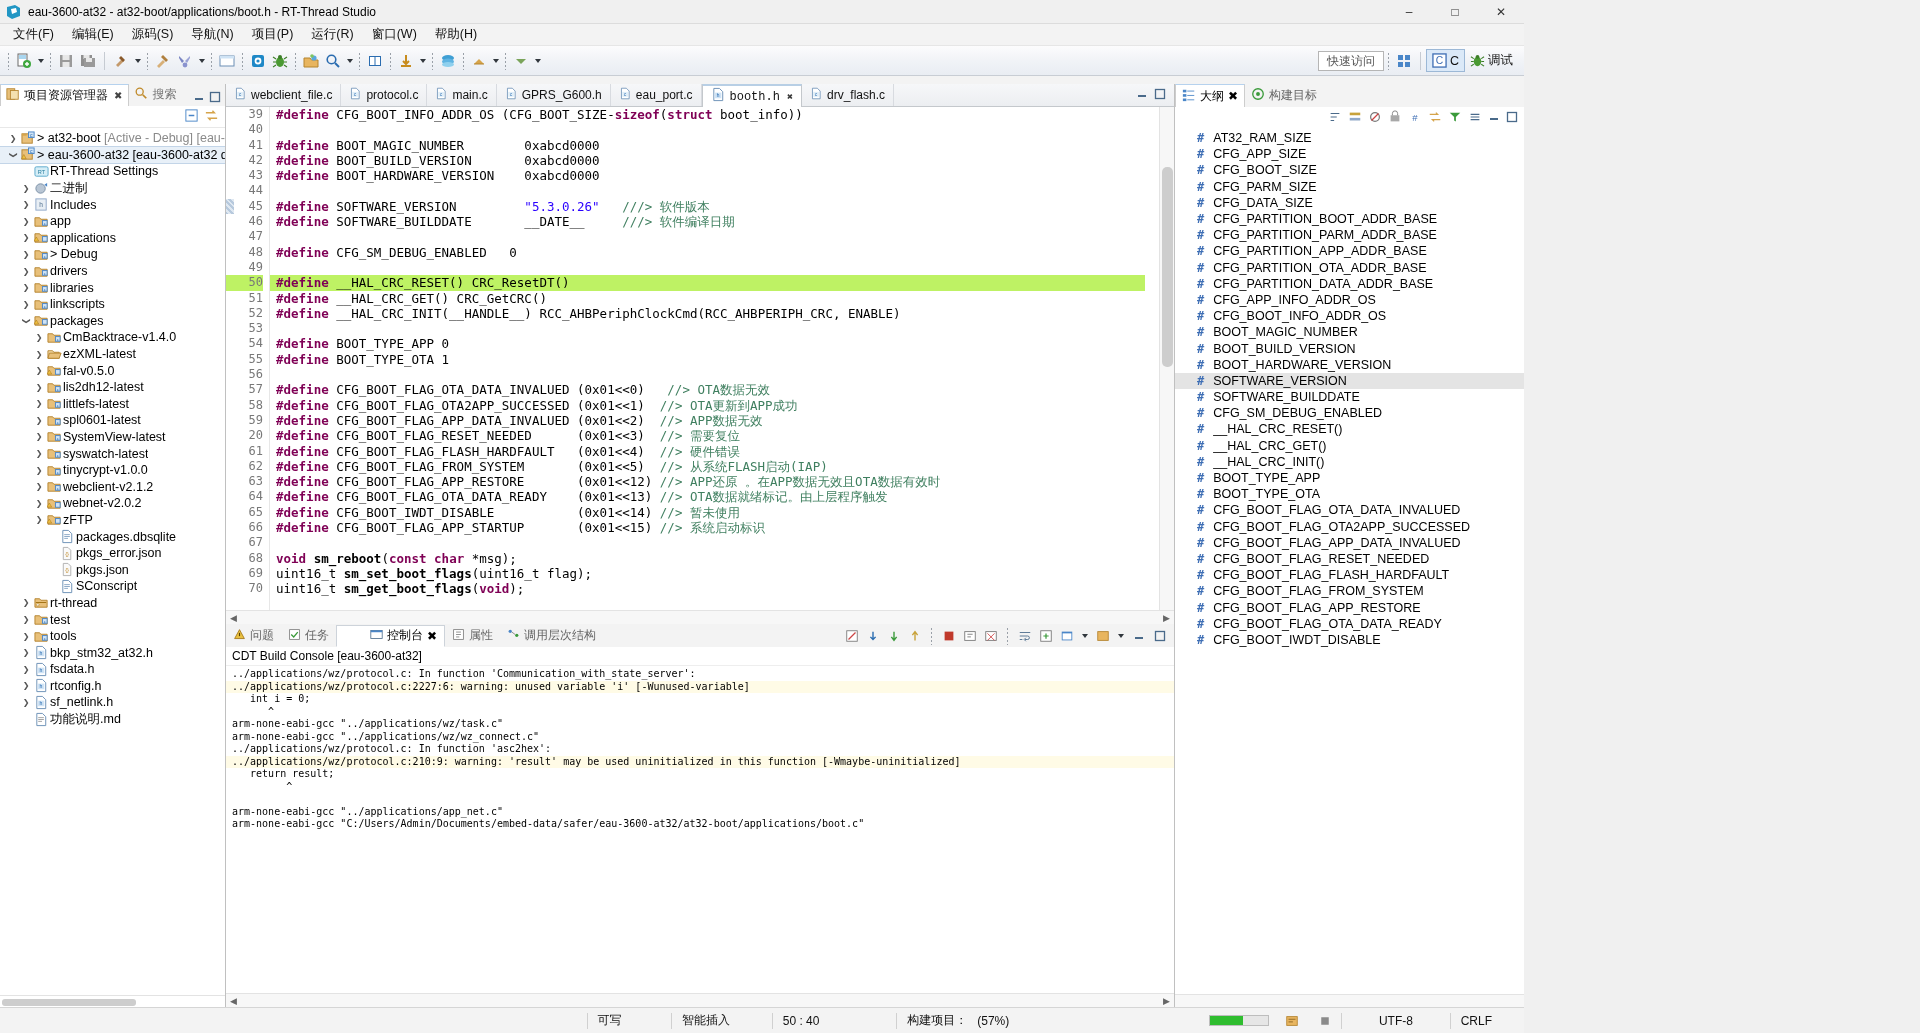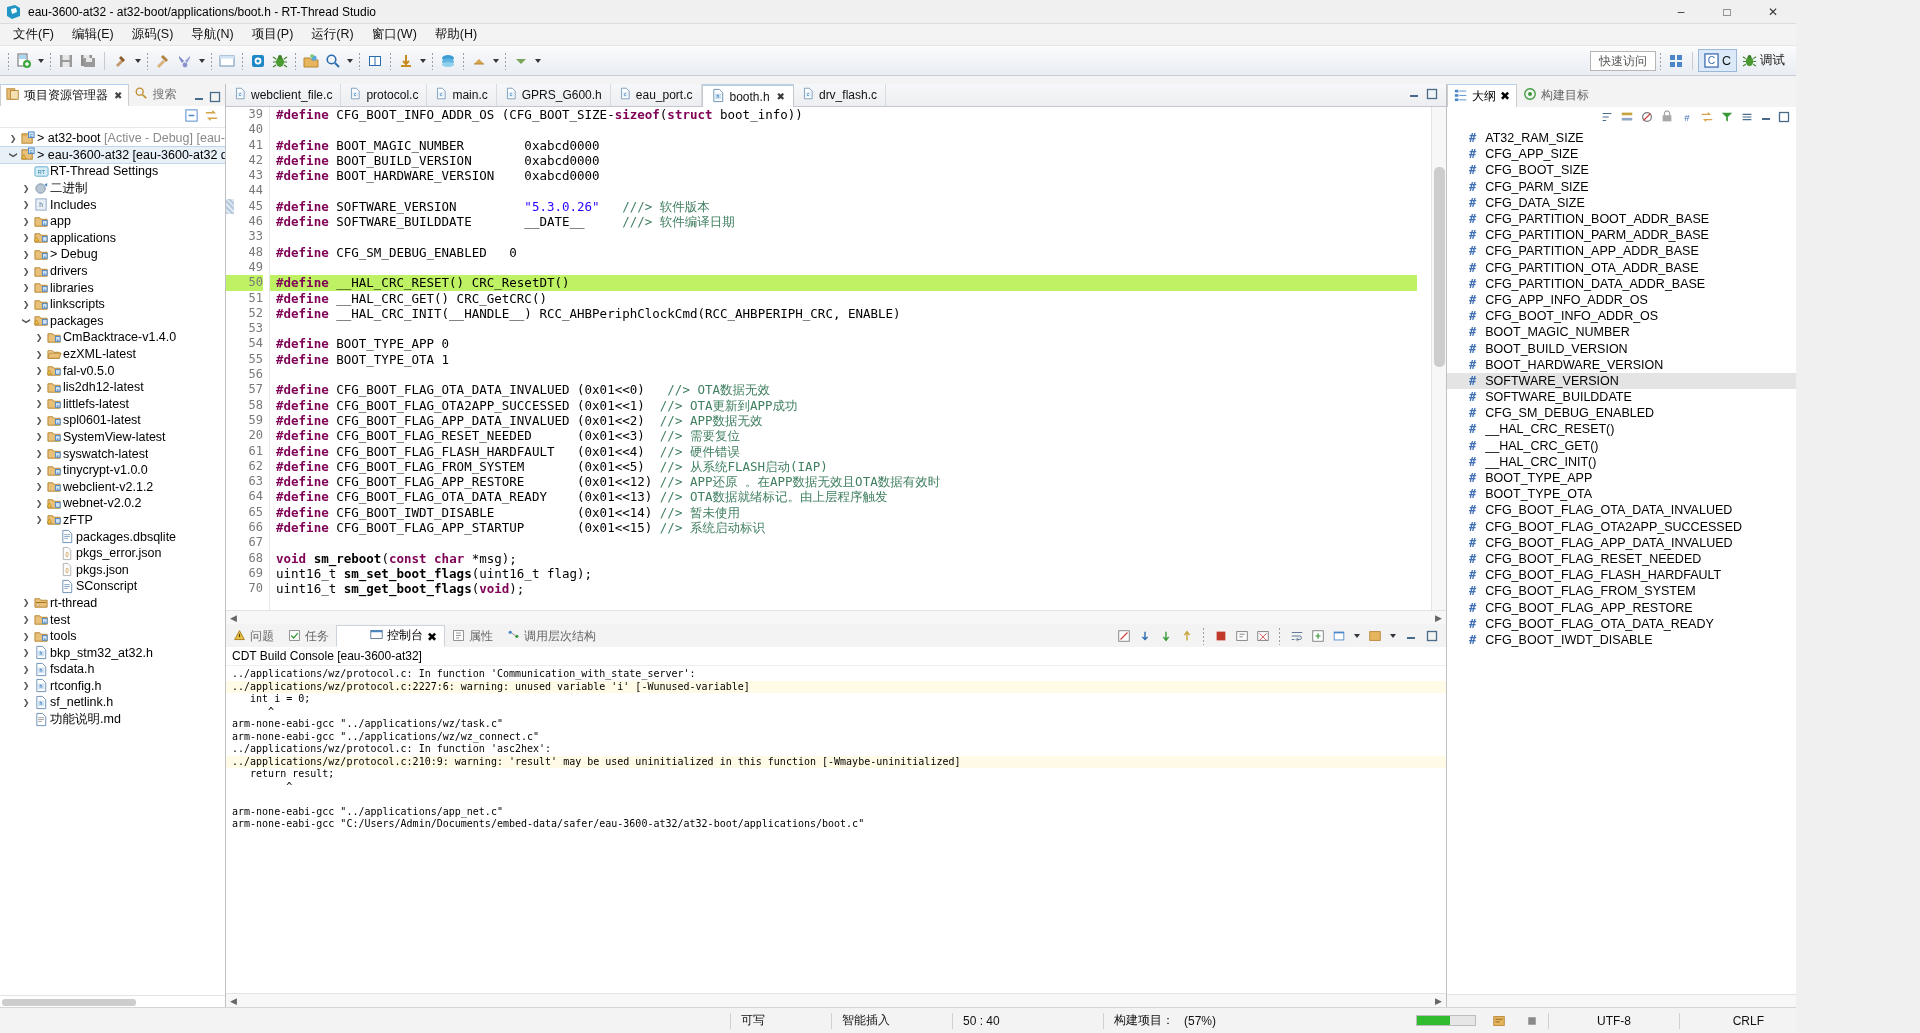--- a/index.html
+++ b/index.html
@@ -4,21 +4,21 @@
 <style>
   * { box-sizing: border-box; }
   html, body {
     margin: 0; padding: 0;
     width: 1920px; height: 1033px;
     overflow: hidden;
     font-family: "Liberation Sans", sans-serif;
     font-size: 12px;
     background: #f0f0f0;
   }
-  .app { position: relative; width: 1796px; height: 1033px; background: #f3f3f3; border-radius: 18px; }
+  .app { position: relative; width: 1524px; height: 1033px; background: #f3f3f3; border-radius: 18px; }
 
   
   .titlebar {
     height: 24px; background: #f0f0f0;
     display: flex; align-items: center;
     border-bottom: 1px solid #dcdcdc;
   }
   .titlebar .tb-icon {
     width: 16px; height: 16px; margin: 0 6px 0 6px;
     position: relative; flex: none;
@@ -127,21 +127,21 @@
     height: 23px; display: flex; align-items: flex-start;
     background: linear-gradient(to bottom,#f6f7f9,#eceef1);
     border-bottom: 1px solid #c4c8cc; position: relative;
   }
   .etab {
     display: flex; align-items: center; gap: 4px; height: 22px; padding: 0 8px;
     font-size: 12px; color: #111; border-right: 1px solid #d8dbe0; white-space: nowrap;
   }
   .etab.active {
     background: #fff; border-top: 2px solid #b8cfe5; border-left: 1px solid #c4c8cc;
-    border-right: 1px solid #c4c8cc; height: 23px; margin-bottom: -1px;
+    border-right: 1px solid #c4c8cc; height: 23px; margin-bottom: -1px; font-family: Liberation Mono, monospace;
   }
   .etab .x { color: #3a3a3a; font-size: 10px; margin-left: 3px; }
   .etabs .etabs-btns { margin-left:auto; display:flex; align-items:center; gap:6px; padding-right:8px; height:22px;}
   .editor-body { flex: 1; display: flex; background: #fff; position: relative; min-height: 0; }
   .gutter-mark { width: 14px; flex:none; background: #fff; border-right: 0px; position: relative;}
   .gutter-num {
     width: 30px; flex: none; background: #fff; color: #787878; text-align: right;
     padding-right: 6px; font-family: "DejaVu Sans Mono", monospace; font-size: 12px;
     border-right: 1px solid #e7e7e7;
   }
@@ -165,21 +165,21 @@
   .vscroll .thumb { position:absolute; top:60px; left:2px; width:11px; height:200px; background:#cdcdcd; border-radius:5px;}
   .overview-ruler { width: 14px; flex:none; background:#fff; position:relative; }
   .editor-hscroll { height: 14px; background: #f7f7f7; border-top: 1px solid #e3e3e3; position: relative; display:flex; align-items:center;}
   .editor-hscroll .arrowl { margin-left:4px; font-size:9px; color:#666; }
   .editor-hscroll .arrowr { margin-left:auto; margin-right:4px; font-size:9px; color:#666; }
 
   
   .console-area { flex: 1; display: flex; flex-direction: column; min-height: 0; background: #f3f3f3; }
   .ctabs { height: 23px; display: flex; align-items: center; background: #f3f3f3; position:relative; }
   .ctab {
-    display: flex; align-items: flex-end; gap: 4px; padding: 2px 7px; font-size: 12px;
+    display: flex; align-items: center; gap: 4px; padding: 2px 7px; font-size: 12px;
     color: #666; white-space: nowrap; height: 22px;
   }
   .ctab.active { color: #000; background: #fff; border: 1px solid #cdd3da; border-bottom-color:#fff;padding-left:33px; }
   .ctabs .ctabs-btns { margin-left: auto; display: flex; align-items: center; gap: 4px; padding-right: 6px; }
   .cbtn { width: 17px; height: 17px; display:flex; align-items:center; justify-content:center; }
   .console-title { background: #fff; font-size: 12px; padding: 2px 6px; color: #000; border-bottom: 1px solid #eee;}
   .console-body {
     flex: 1; background: #fff; font-family: "DejaVu Sans Mono", monospace; font-size: 10px;
     overflow: hidden; position: relative; color:#000; padding-top: 2px;
   }
@@ -990,21 +990,21 @@
             </div>
           <div class="gutter-num" id="gutter-num">
               <div class="ln">39</div>
               <div class="ln">40</div>
               <div class="ln">41</div>
               <div class="ln">42</div>
               <div class="ln">43</div>
               <div class="ln">44</div>
               <div class="ln">45</div>
               <div class="ln">46</div>
-              <div class="ln">33</div>
+              <div class="ln">47</div>
               <div class="ln">48</div>
               <div class="ln">49</div>
               <div class="ln hl">50</div>
               <div class="ln">51</div>
               <div class="ln">52</div>
               <div class="ln">53</div>
               <div class="ln">54</div>
               <div class="ln">55</div>
               <div class="ln">56</div>
               <div class="ln">57</div>

